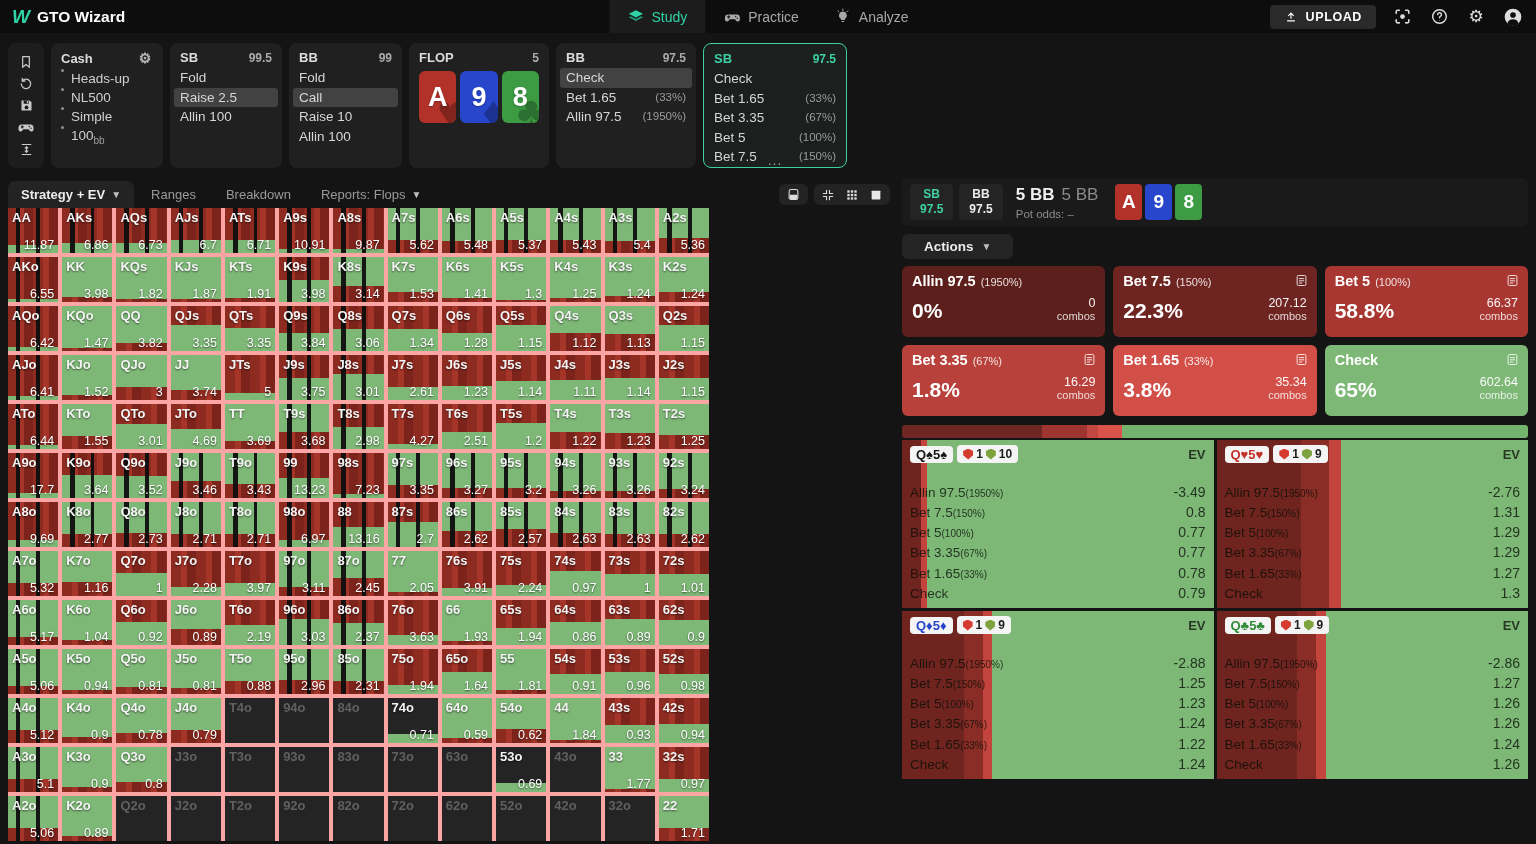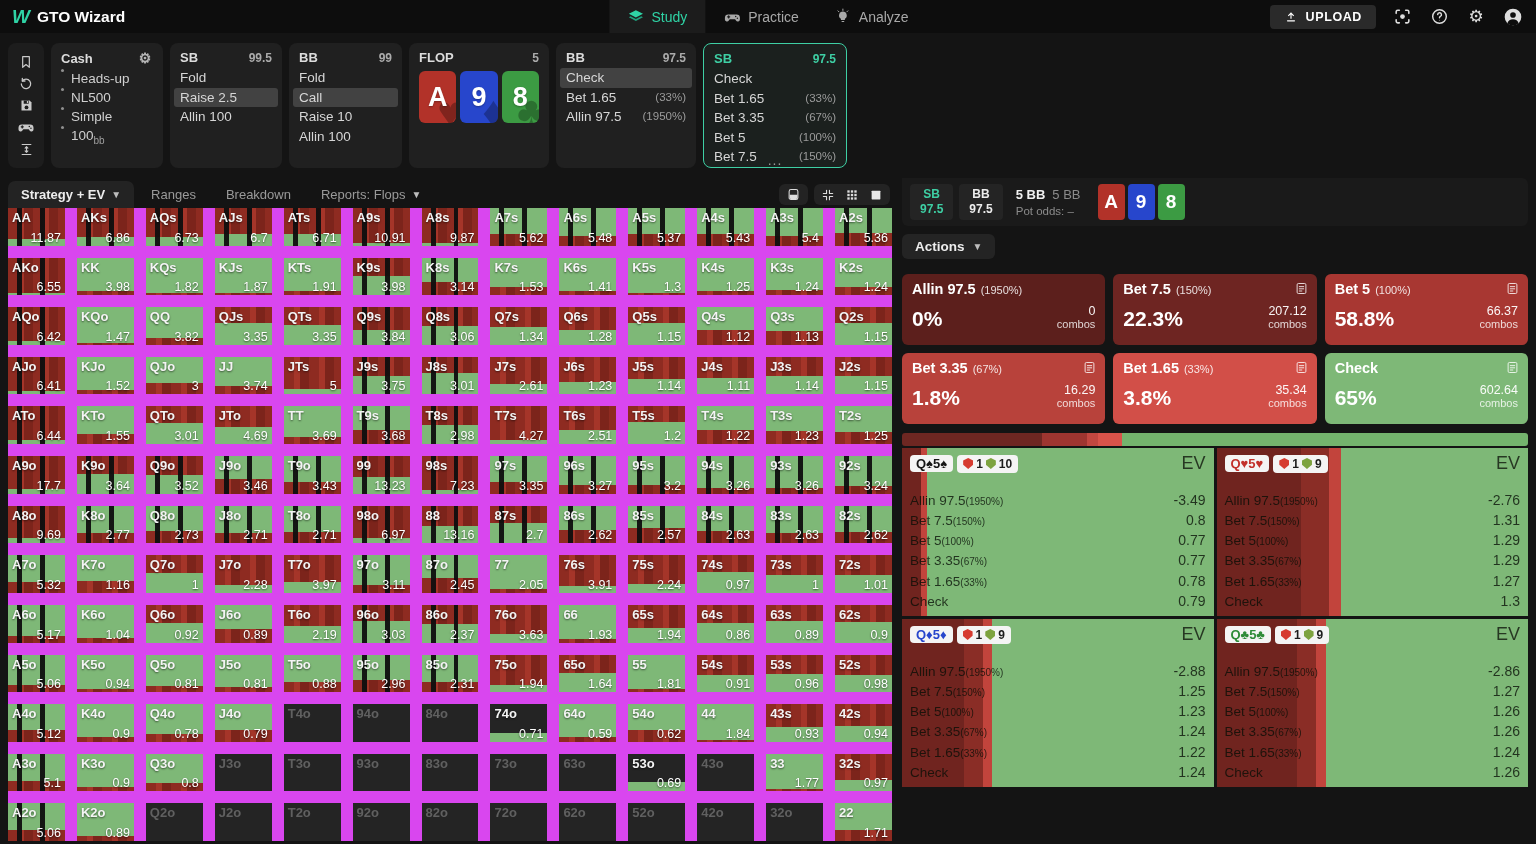--- a/index.html
+++ b/index.html
@@ -42,47 +42,47 @@
   
   .main{display:flex;padding-left:8px}
   .left{width:884px;flex:none}
   .toolbar{height:30px;display:flex;align-items:flex-end;gap:4px}
   .tb-tab{padding:6px 13px;font-size:13px;color:#9a9a9a;border-radius:7px 7px 0 0;cursor:pointer;display:flex;gap:6px;align-items:center}
   .tb-tab.active{background:#232323;color:#ededed;font-weight:bold}
   .caret{font-size:10px;color:#bdbdbd}
   .tb-icons{margin-left:auto;display:flex;gap:6px;margin-bottom:3px;margin-right:2px}
   .tb-pill{background:#232323;border-radius:6px;padding:3px 7px;display:flex;gap:10px;align-items:center}
 
-  .matrix{display:grid;grid-template-columns:repeat(13,1fr);grid-template-rows:repeat(13,1fr);gap:12px;background:#d946ef;width:884px;height:633px}
+  .matrix{display:grid;grid-template-columns:repeat(13,1fr);grid-template-rows:repeat(13,1fr);gap:4px;background:#fca5a5;width:701px;height:633px}
   .cell{position:relative;background:#7eb877;overflow:hidden;cursor:pointer}
   .cell.na,.cell.pa{background:#242424}
   .cell .h{position:absolute;top:2px;left:4px;font-size:13px;font-weight:bold;color:#f4f4f4;text-shadow:0 1px 2px rgba(0,0,0,.55);z-index:3}
   .cell.na .h{color:#606060;text-shadow:none}
   .cell .v{position:absolute;bottom:1px;right:4px;font-size:12.5px;color:#fff;text-shadow:0 1px 2px rgba(0,0,0,.6);z-index:3}
   .red-ov{position:absolute;left:0;right:0;background:repeating-linear-gradient(90deg,#8e2b21 0 10px,#a53529 10px 16px,#7c241b 16px 25px);z-index:1}
   .red-ov.top{top:0}.red-ov.bot{bottom:0}
   .blk{position:absolute;top:0;bottom:0;left:0;right:0;z-index:2;background:linear-gradient(90deg,transparent 0 16%,rgba(14,14,14,.95) 16% 25%,transparent 25% 57%,rgba(14,14,14,.95) 57% 65%,transparent 65%)}
   .greenbar{position:absolute;left:0;right:0;bottom:0;height:9px;background:#7eb877;z-index:1}
 
   
   .right{flex:1;padding:0 8px 0 10px;display:flex;flex-direction:column}
   .r-tabs{display:flex;gap:4px;height:28px;align-items:flex-end}
   .r-tab{padding:5px 15px;font-size:13px;color:#9a9a9a;border-radius:7px 7px 0 0;cursor:pointer}
   .r-tab.active{background:#232323;color:#f0f0f0;font-weight:bold}
   .info-row{display:flex;align-items:center;gap:9px;padding:6px 8px;background:#1a1a1a;border-radius:0 6px 6px 6px;margin-bottom:8px}
   .seat{background:#242424;border-radius:4px;padding:3px 10px;text-align:center;font-size:12px;font-weight:bold;line-height:15px;color:#ececec}
   .seat.accent{color:#3ecfa4}
   .stake{margin-left:4px}
-  .stake .l1{font-size:13px}
+  .stake .l1{font-size:17px}
   .stake .l1 .b{font-weight:bold;color:#f0f0f0}
   .stake .l1 .g{color:#8b8b8b;margin-left:7px}
   .stake .l2{font-size:11.5px;color:#8b8b8b;margin-top:3px}
   .mini-cards{display:flex;gap:3px;margin-left:8px}
   .minicard{width:27px;height:36px;border-radius:4px;display:flex;align-items:center;justify-content:center;font-weight:bold;font-size:19px;color:#fff}
-  .actions-pill{align-self:flex-start;background:#242424;border-radius:6px;padding:5px 13px;font-size:13.5px;font-weight:bold;color:#ececec;margin-bottom:15px;display:flex;gap:8px;align-items:center;cursor:pointer}
+  .actions-pill{align-self:flex-start;background:#242424;border-radius:6px;padding:5px 22px;font-size:13.5px;font-weight:bold;color:#ececec;margin-bottom:7px;display:flex;gap:8px;align-items:center;cursor:pointer}
   .acards{display:grid;grid-template-columns:repeat(3,1fr);gap:8px}
   .acard{border-radius:6px;padding:7px 10px;height:71px;position:relative;color:#fff;cursor:pointer}
   .acard .ahdr{display:flex;align-items:baseline;gap:5px;font-size:14.5px;font-weight:bold}
   .acard .apct{font-size:11px;font-weight:normal;opacity:.85}
   .acard .anote{position:absolute;top:7px;right:8px;opacity:.9}
   .acard .abot{display:flex;justify-content:space-between;align-items:flex-end;margin-top:8px}
   .acard .afreq{font-size:21px;font-weight:bold}
   .acard .acombos{text-align:right;font-size:12.5px;line-height:13px;opacity:.95}
   .acard .acombos .cl{font-size:11px;opacity:.85}
   .sbar{display:flex;height:13px;border-radius:3px;overflow:hidden;margin-top:9px}
@@ -91,21 +91,21 @@
   .h-tab.active{background:#232323;color:#f0f0f0;font-weight:bold}
   .hands{display:grid;grid-template-columns:1fr 1fr;gap:3px;margin-top:2px}
   .hcard{height:168px;position:relative;overflow:hidden;background:#7eb877;cursor:pointer}
   .hstrip{position:absolute;inset:0;display:flex}
   .hseg{height:100%}
   .hcontent{position:absolute;inset:0;padding:5px 8px;display:flex;flex-direction:column}
   .htop{display:flex;align-items:center;gap:4px}
   .hpill{background:#f4f4f4;border-radius:4px;padding:1px 6px;font-size:13px;font-weight:bold}
   .hbadges{background:#f4f4f4;border-radius:4px;padding:2px 6px;display:flex;align-items:center;gap:3px;font-size:12px;font-weight:bold;color:#1c1c1c}
   .shield{width:10px;height:11px;clip-path:polygon(50% 0,100% 22%,100% 62%,50% 100%,0 62%,0 22%);flex:none}
-  .ev-lab{margin-left:auto;font-size:18px;font-weight:normal;color:rgba(16,22,12,.8)}
+  .ev-lab{margin-left:auto;font-size:13px;font-weight:bold;color:rgba(16,22,12,.8)}
   .hrows{margin-top:auto}
   .hrow{display:flex;justify-content:space-between;align-items:baseline;font-size:13.5px;line-height:18.2px;color:rgba(8,14,6,.78)}
   .hrow .sub{font-size:10px}
   .hrow .hev{font-size:14px}
   svg{display:block}
 </style>
 </head>
 <body>
 
 <div class="topbar">

